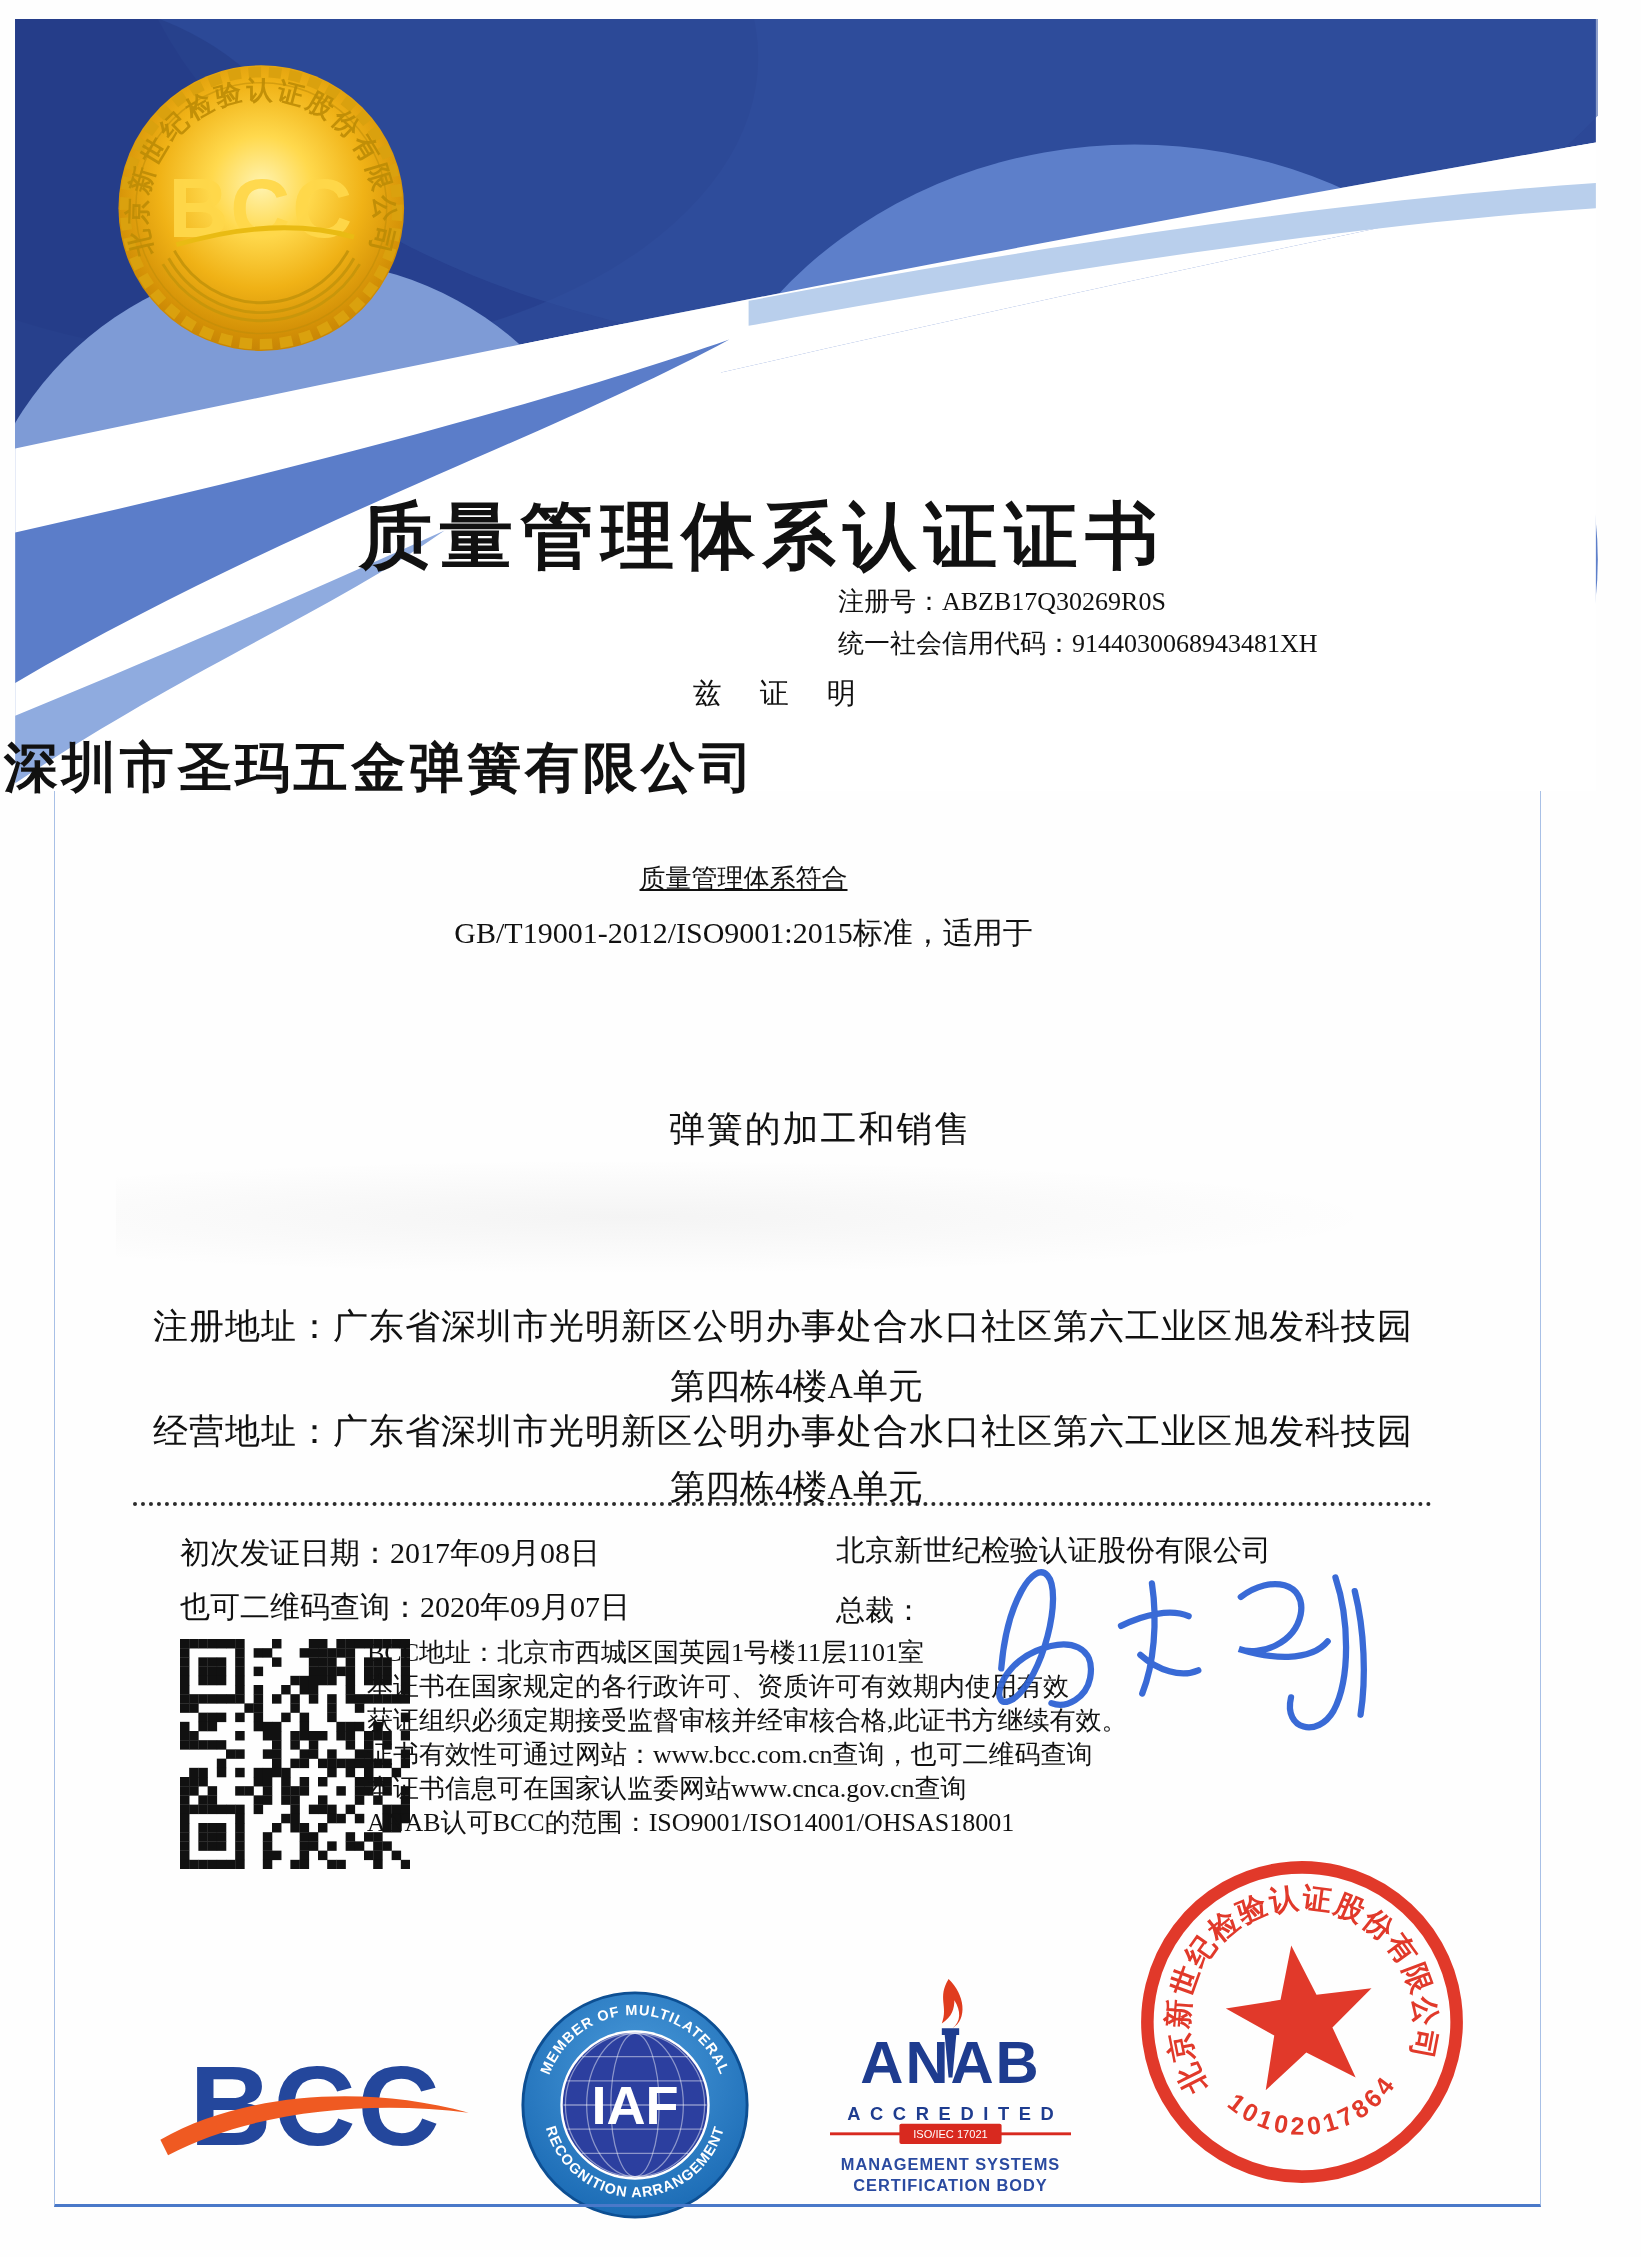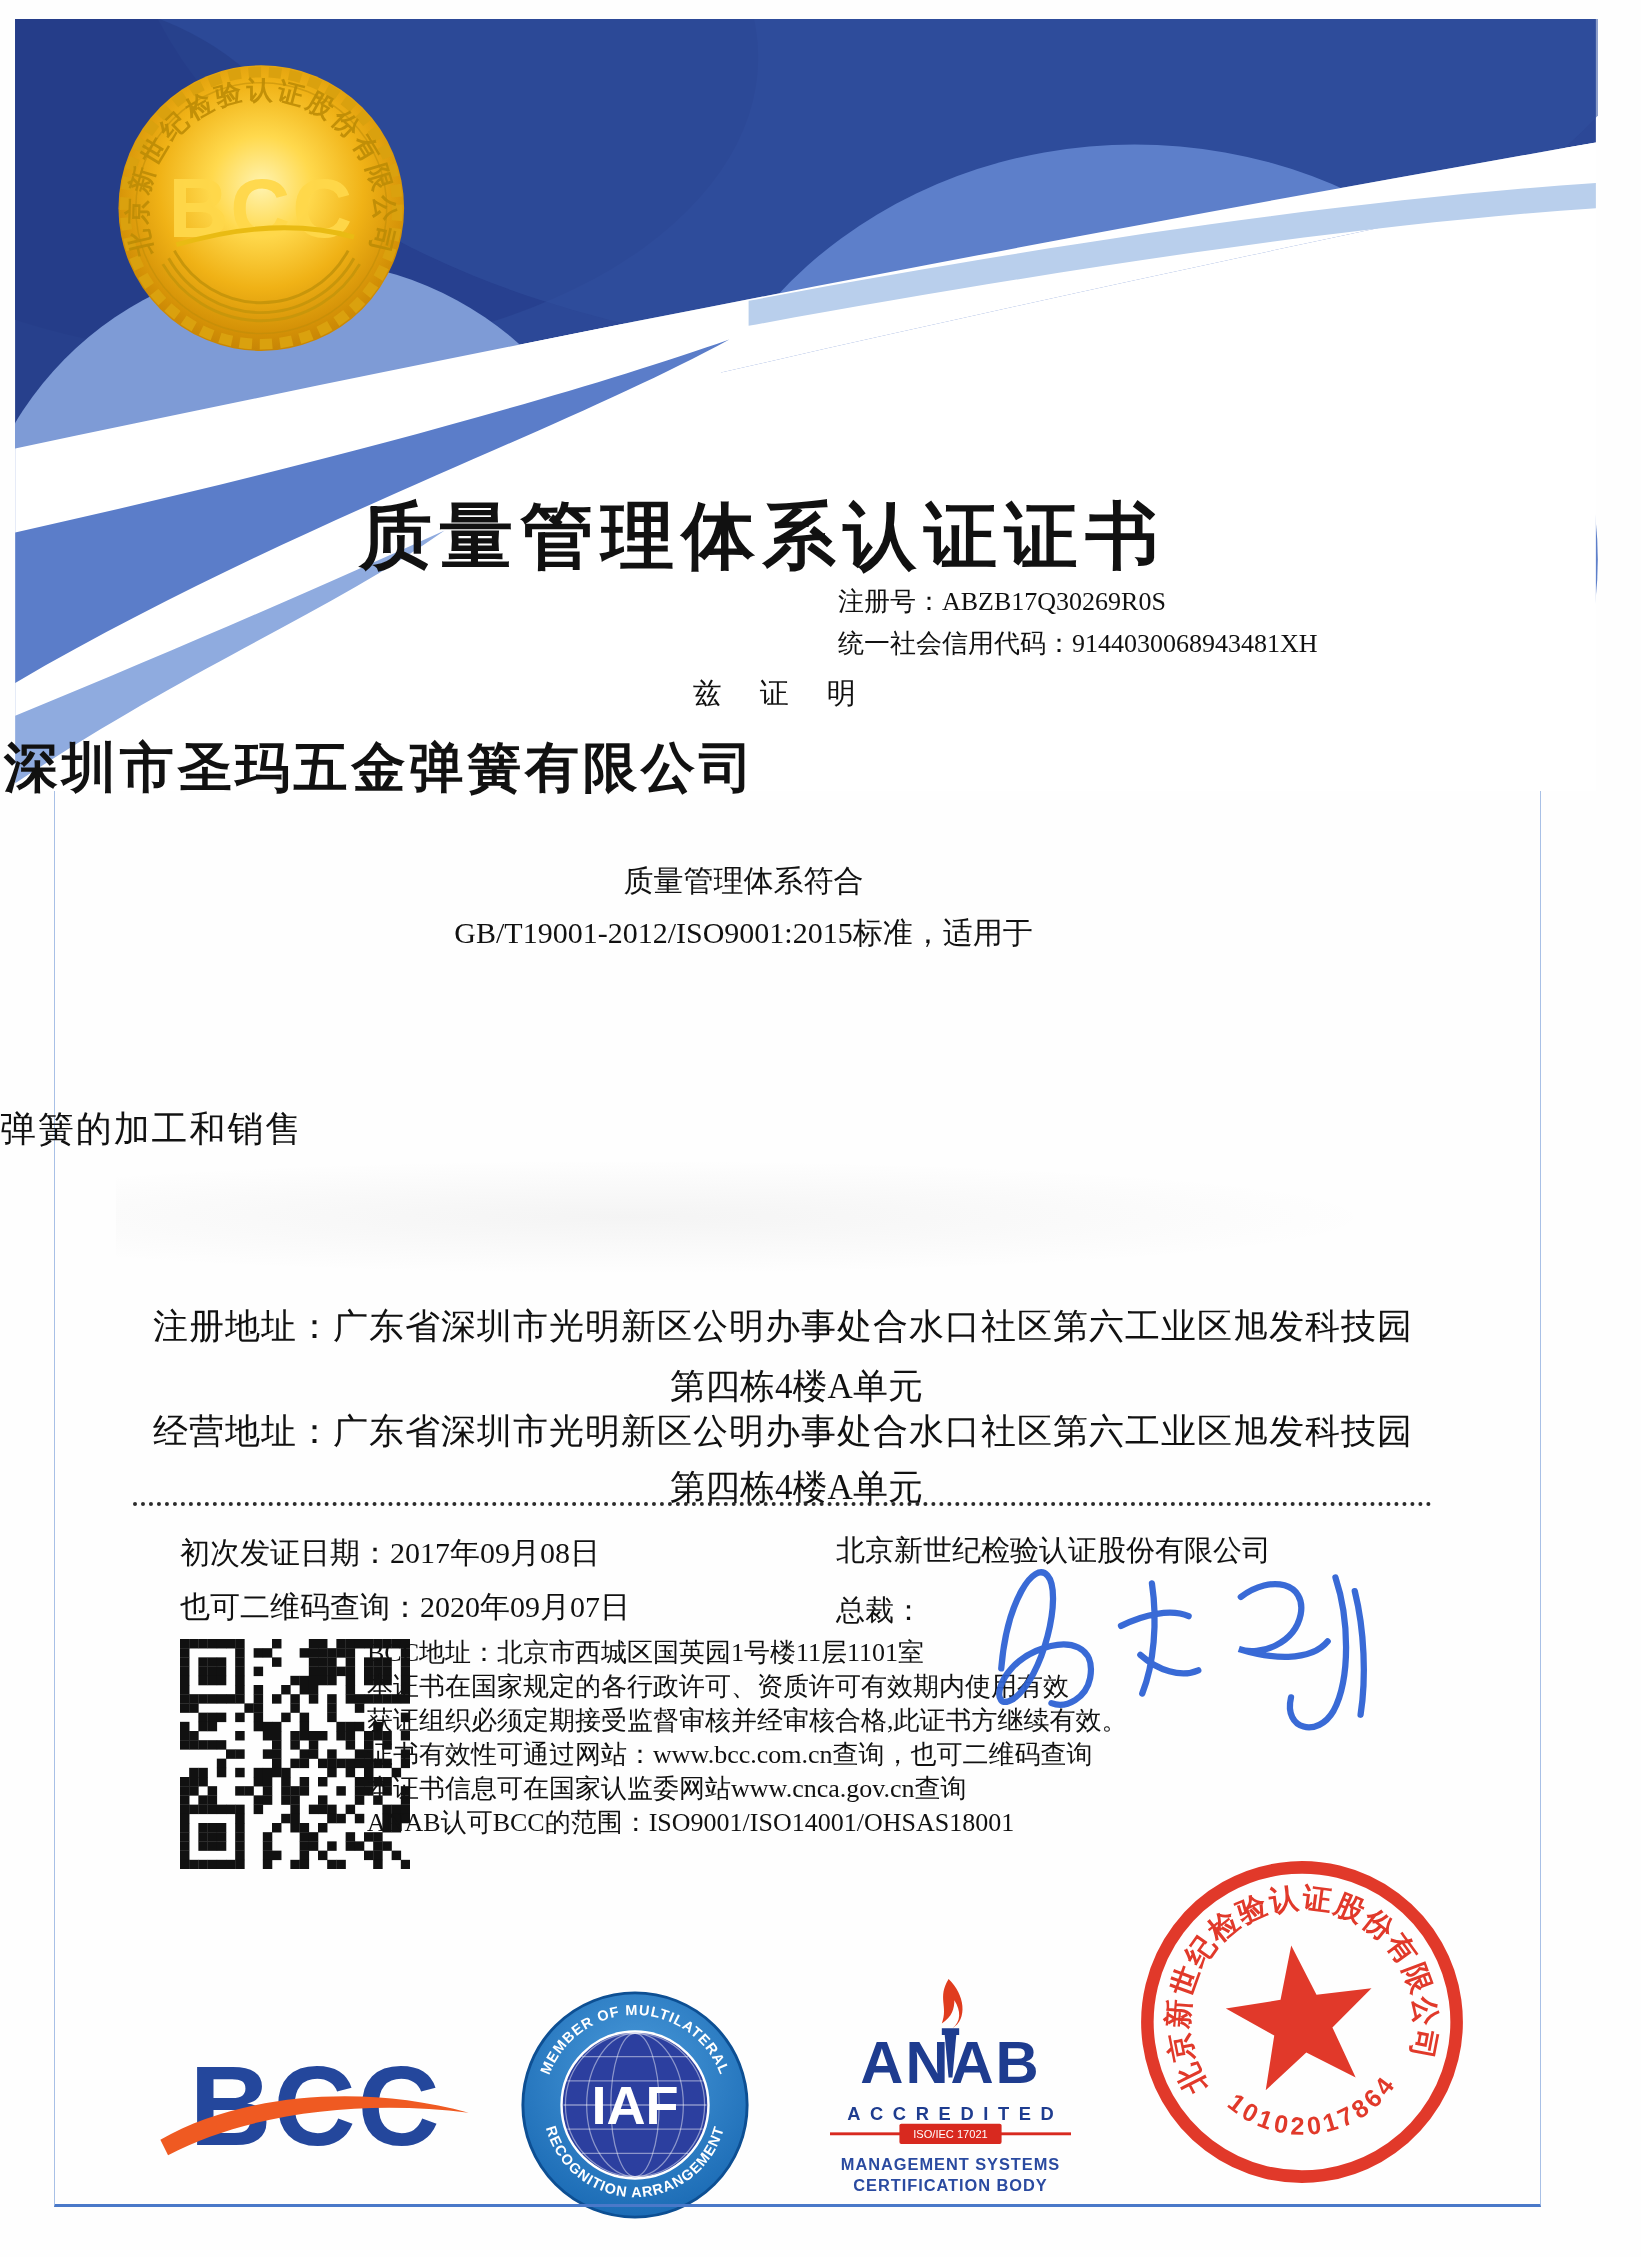--- a/index.html
+++ b/index.html
@@ -8,23 +8,23 @@
   .abs{position:absolute;}
   
   #page-border{left:54px;top:25px;width:1485px;height:2179px;
     border-left:1.9px solid #a8c0e6;border-right:1.9px solid #a8c0e6;border-bottom:3.9px solid #4a79c9;z-index:1;}
   #banner-svg{left:15.4px;top:19.3px;z-index:2;pointer-events:none;}
   .content{z-index:3;}
   .title{left:0;right:116px;top:488px;text-align:center;font-size:73px;font-weight:900;letter-spacing:7.7px;}
   .regline{left:838px;top:581px;font-size:26px;line-height:42px;}
   .certify{left:0;right:77px;top:674px;text-align:center;font-size:29px;letter-spacing:15.4px;}
   .company{left:4px;right:39px;top:732px;text-align:left;font-size:54px;font-weight:700;letter-spacing:3.9px;}
-  .compliance{left:0;right:154px;top:861px;text-align:center;font-size:30px;}
+  .compliance{left:0;right:154px;top:861px;text-align:center;font-size:26px;text-decoration:underline;}
   .standard{left:0;right:154px;top:913px;text-align:center;font-size:30px;}
-  .scope{left:0;right:0;top:1105px;text-align:left;font-size:36px;letter-spacing:1.9px;}
+  .scope{left:0;right:0;top:1105px;text-align:center;font-size:36px;letter-spacing:1.9px;}
   .smudge{left:116px;top:1159px;width:1274px;height:116px;
     background:radial-gradient(ellipse at 40% 50%, rgba(60,60,60,0.05), transparent 70%);}
   .addr1{left:153px;top:1303px;font-size:35px;letter-spacing:1px;}
   .addr2{left:0;right:48px;top:1363px;text-align:center;font-size:35px;}
   .addr3{left:153px;top:1408px;font-size:35px;letter-spacing:1px;}
   .addr4{left:0;right:48px;top:1464px;text-align:center;font-size:35px;}
   .dotted{left:133px;top:1502px;width:1299px;height:0;border-top:4.8px dotted #2b2b2b;}
   .date1{left:180px;top:1533px;font-size:30px;}
   .date2{left:180px;top:1587px;font-size:30px;}
   .issuer{left:836px;top:1531px;font-size:29px;}

